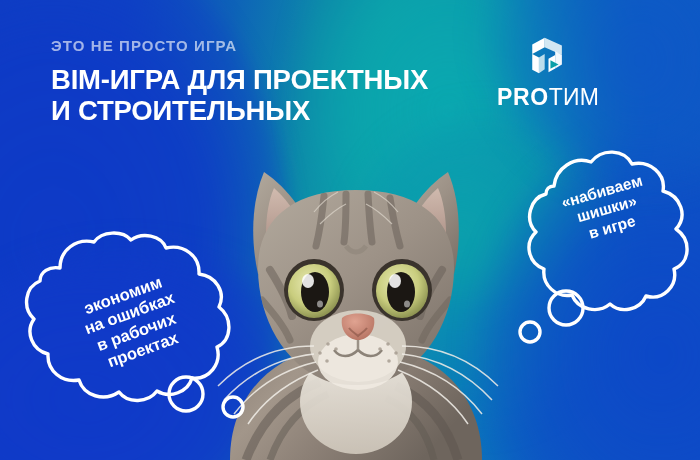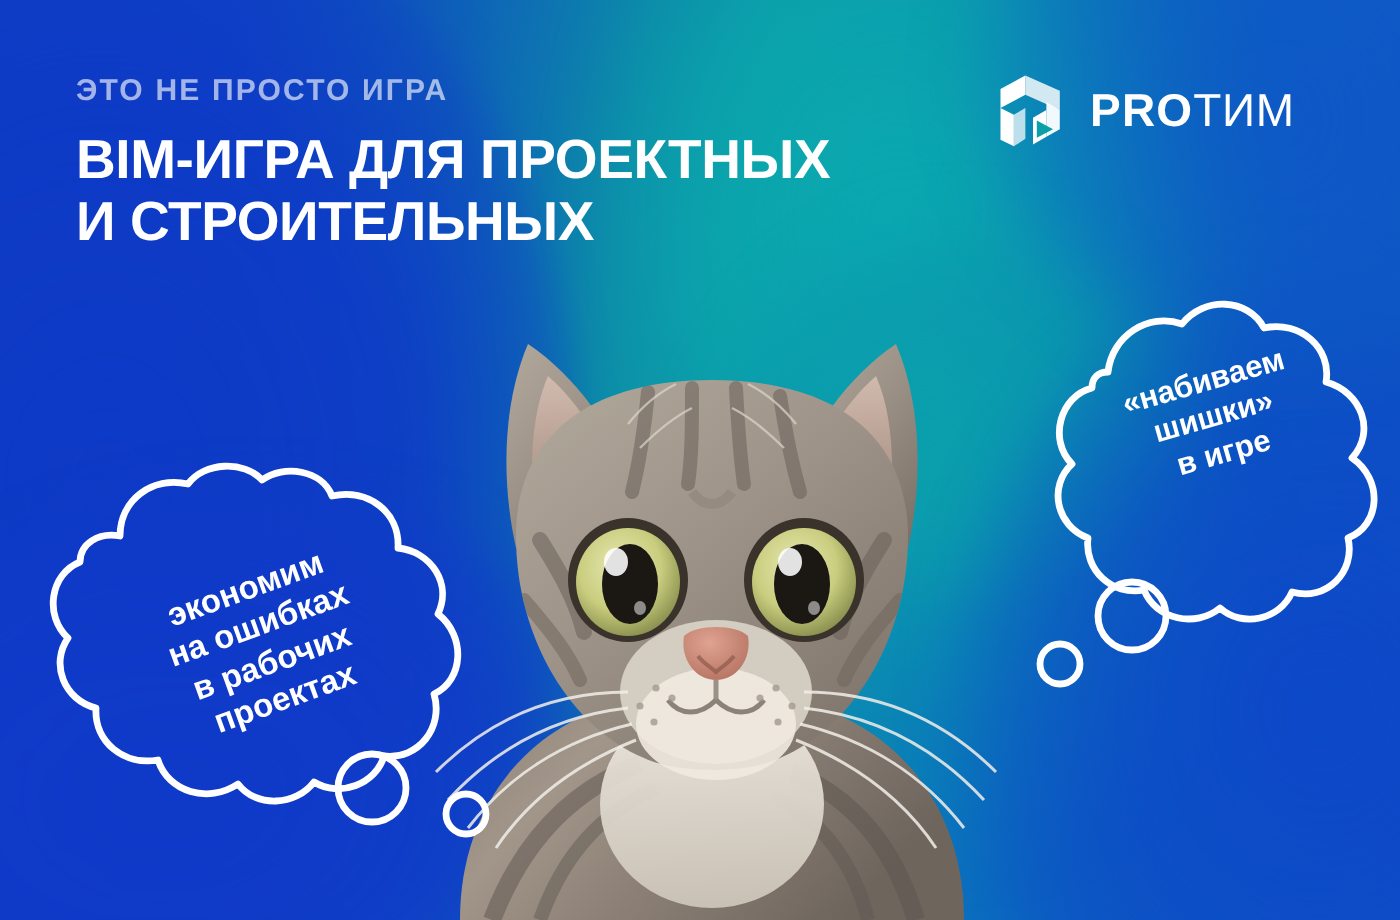--- a/index.html
+++ b/index.html
@@ -99,21 +99,21 @@
     background:radial-gradient(ellipse at 50% 60%,
       rgba(14,86,200,0.80) 0%,
       rgba(14,86,200,0.45) 50%,
       rgba(14,86,200,0) 86%);
     filter:blur(18px);
   }
 
   
   .text-block {
     position:absolute;
-    left:38px; top:36px;
+    left:51px; top:36px;
     width:470px;
     z-index:6;
   }
   .eyebrow {
     font-size:15px;
     font-weight:bold;
     letter-spacing:1.1px;
     color:rgba(255,255,255,0.62);
     line-height:19px;
     white-space:nowrap;
@@ -129,20 +129,21 @@
   .headline div { white-space:nowrap; }
 
   
   .logo {
     position:absolute;
     left:497px; top:33px;
     display:flex;
     align-items:center;
     gap:9px;
     z-index:7;
+    flex-direction:column;
   }
   .logo-mark { width:39px; height:44px; display:block; }
   .logo-text {
     font-size:23px;
     line-height:23px;
     color:#ffffff;
     letter-spacing:0.3px;
     white-space:nowrap;
   }
   .logo-text .pro { font-weight:bold; letter-spacing:0.6px; }

